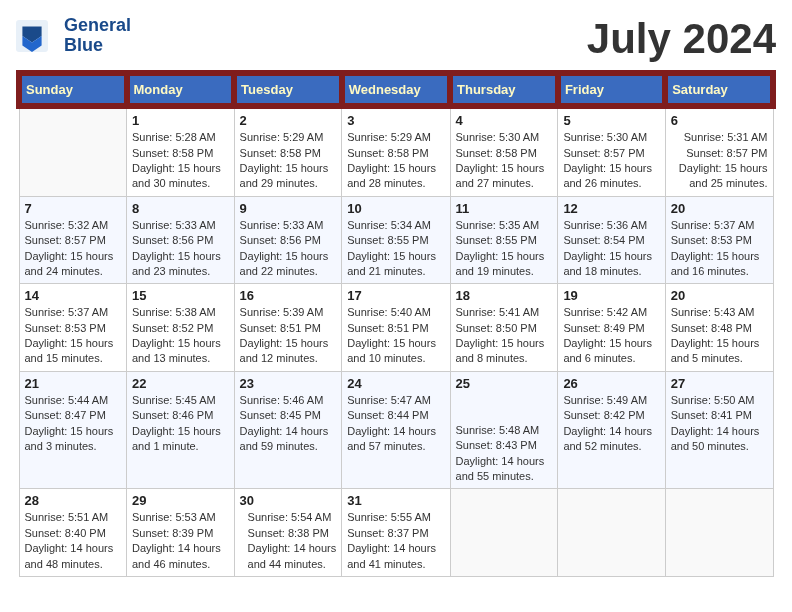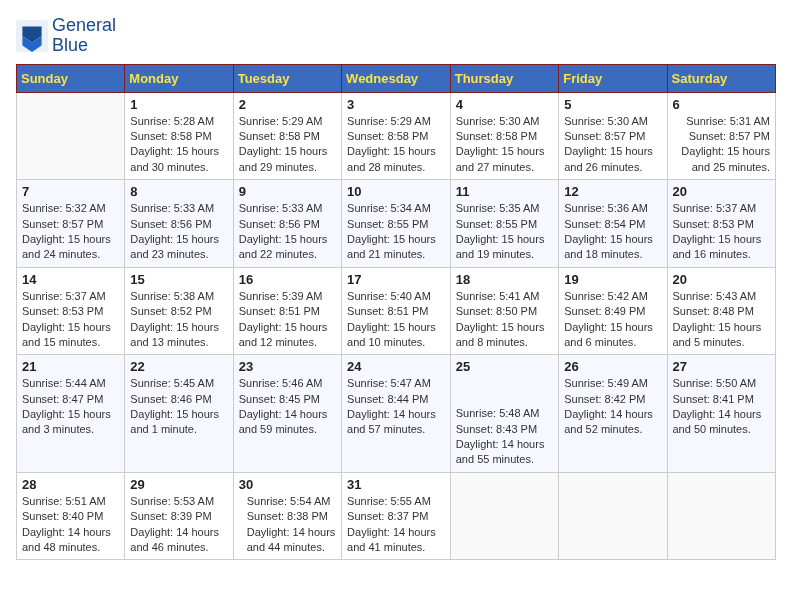--- a/index.html
+++ b/index.html
@@ -15,23 +15,24 @@
       justify-content: space-between;
       align-items: flex-start;
       margin-bottom: 8px;
     }
     .logo {
       display: flex;
       align-items: center;
     }
     .logo-text {
       font-size: 18px;
-      font-weight: normal;
+      font-weight: bold;
       color: #1a4a8a;
       line-height: 1.1;
+      margin-left: 12px;
     }
     .logo-icon {
       width: 32px;
       height: 32px;
       margin-right: 4px;
     }
     .title-block {
       text-align: right;
     }
     .month-title {
@@ -44,26 +45,26 @@
       font-size: 16px;
       color: #555;
     }
     .calendar {
       width: 100%;
       border-collapse: collapse;
       font-size: 11px;
     }
     .calendar th {
       background: #3a6bbf;
-      color: #fde047;
+      color: #fef9c3;
       padding: 6px 4px;
       text-align: left;
       font-size: 13px;
       font-weight: bold;
-      border: 1px solid #7f1d1d;
+      border: 6px solid #7f1d1d;
     }
     .calendar td {
       border: 1px solid #ccc;
       vertical-align: top;
       padding: 4px 5px;
       width: 109px;
       min-height: 80px;
       background: #fff;
     }
     .calendar tr:nth-child(even) td {
@@ -95,20 +96,21 @@
 
       <polygon points="8,8 32,8 32,20 20,28 8,20" fill="#1a4a8a"></polygon>
       <polygon points="20,28 32,20 32,32 20,40 8,32 8,20" fill="#2266cc"></polygon>
     </svg>
     <div class="logo-text">
       <div>General</div>
       <div>Blue</div>
     </div>
   </div>
   <div class="title-block">
+    <div class="month-title">July 2024</div>
   </div>
 </div>
 
 <table class="calendar">
   <thead>
     <tr>
     <th>Sunday</th>
         <th>Monday</th>
         <th>Tuesday</th>
         <th>Wednesday</th>

